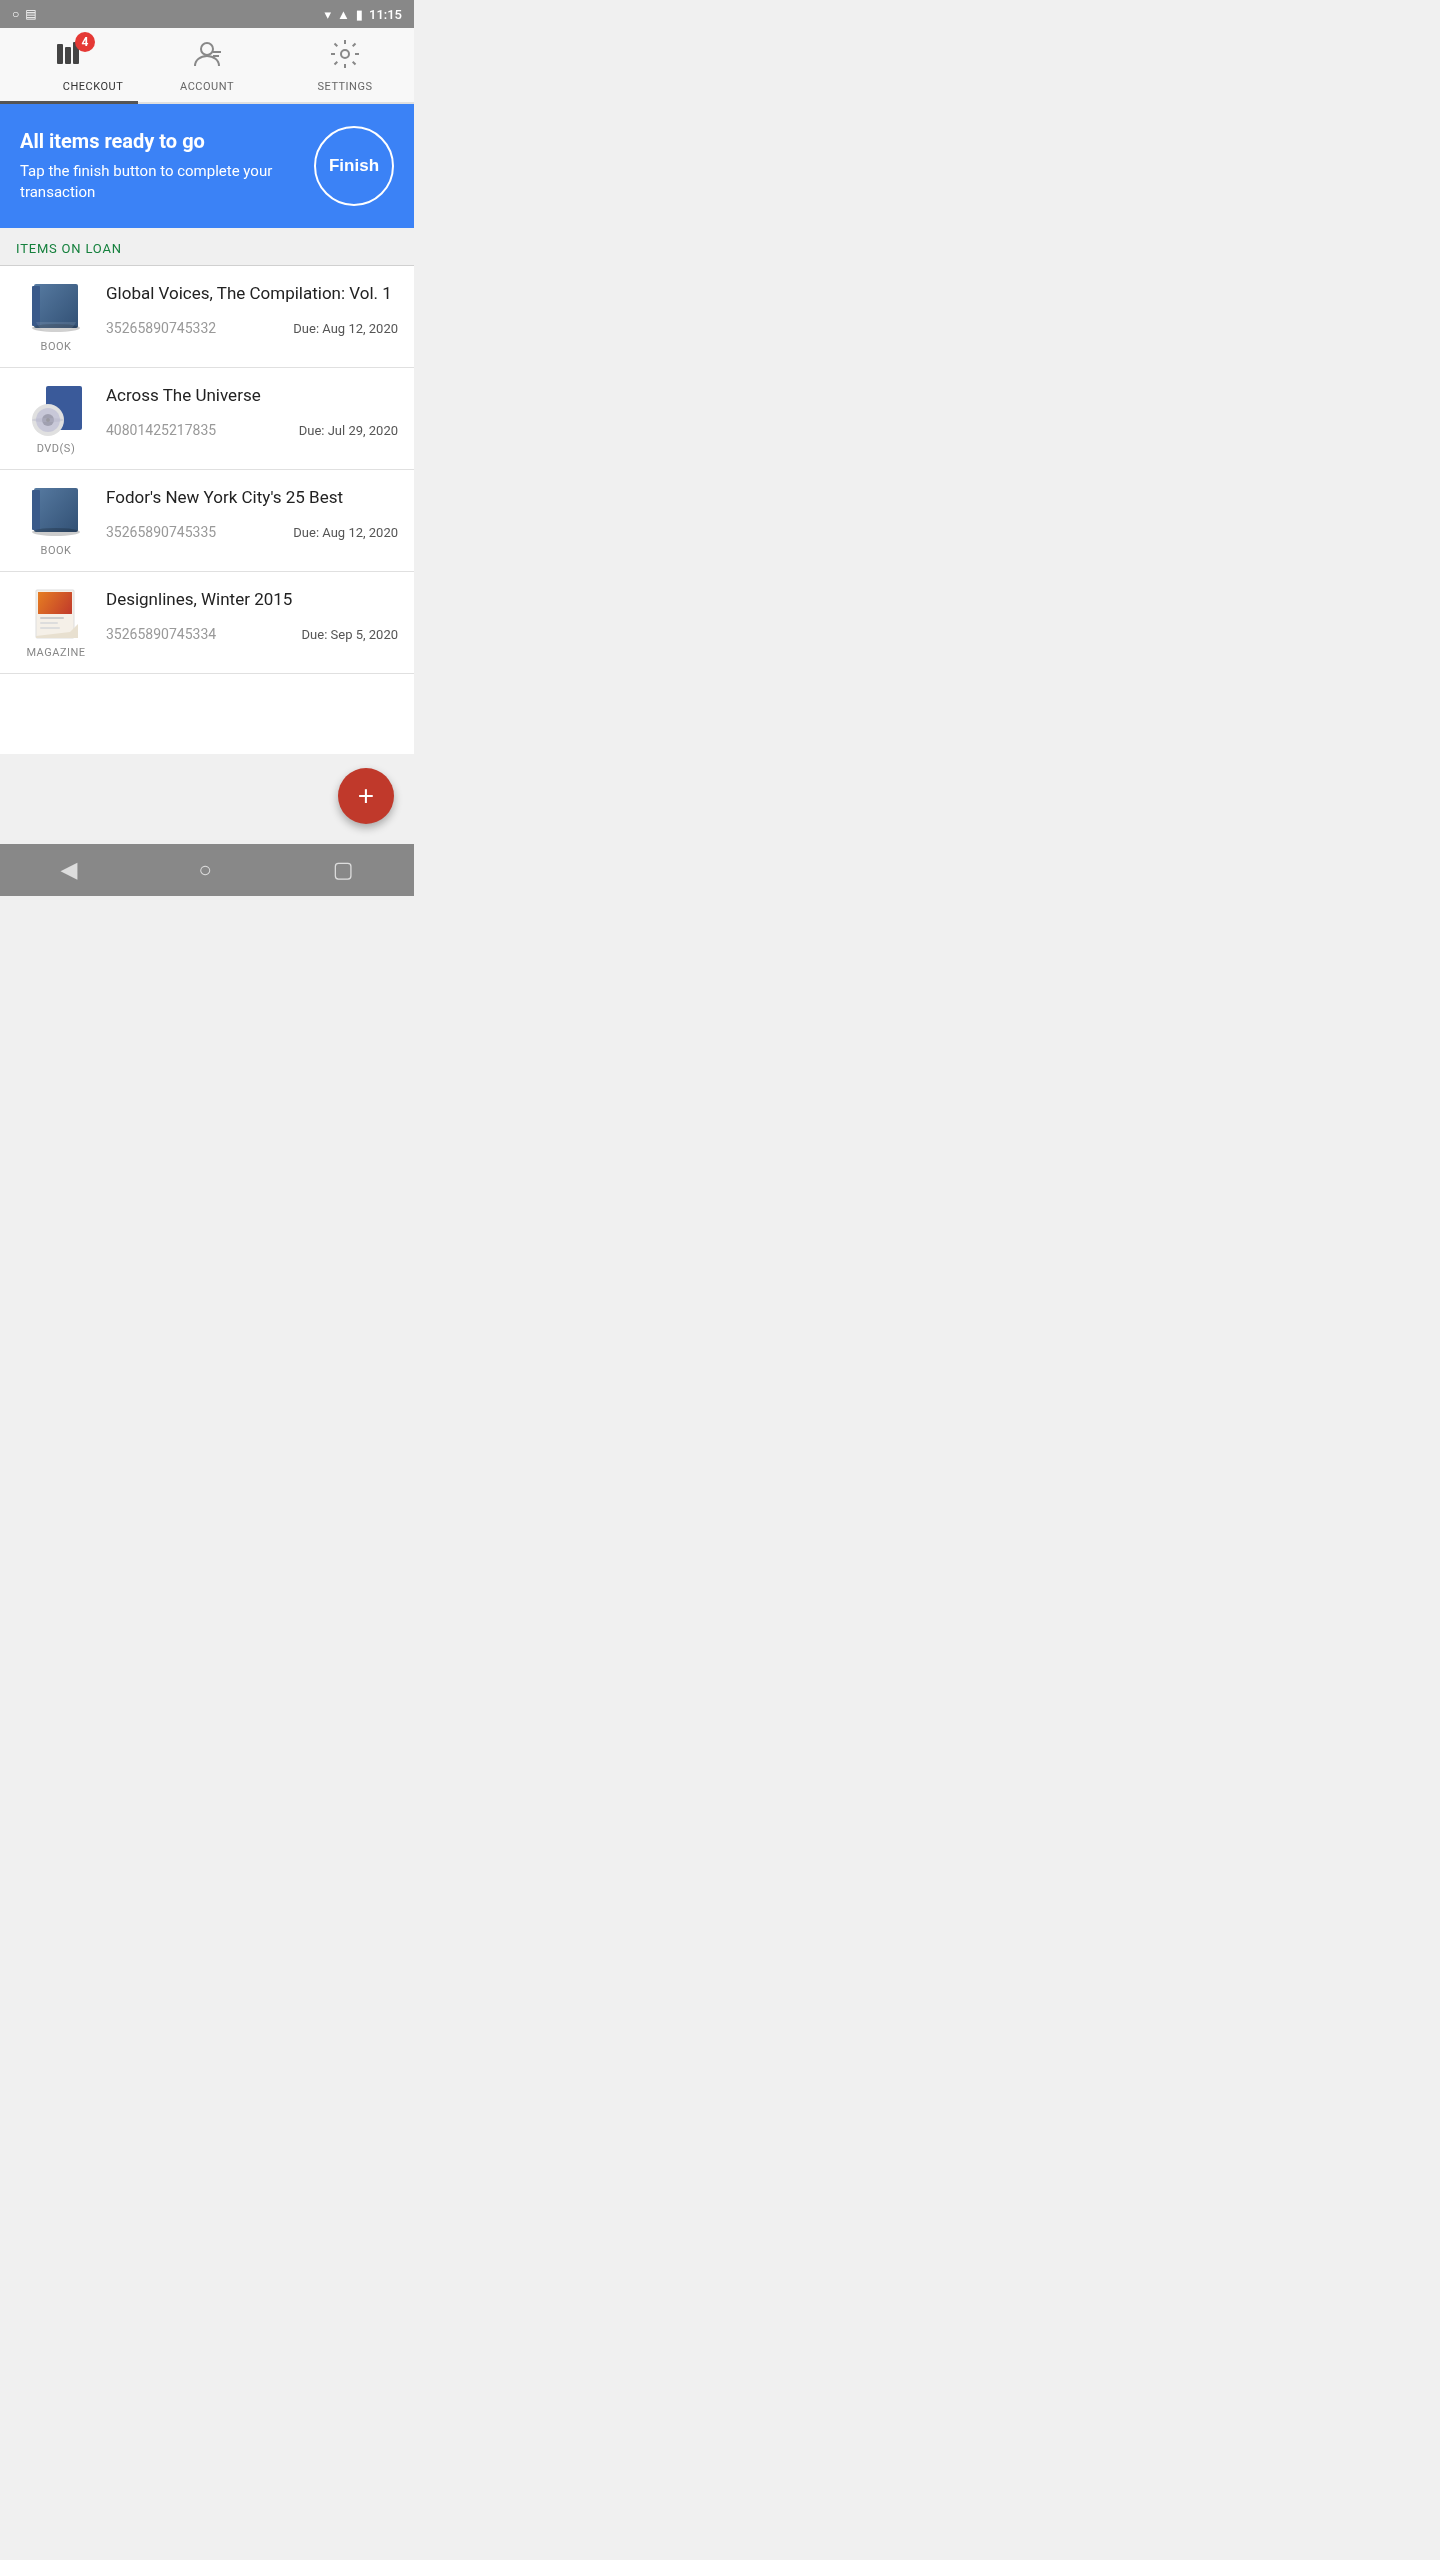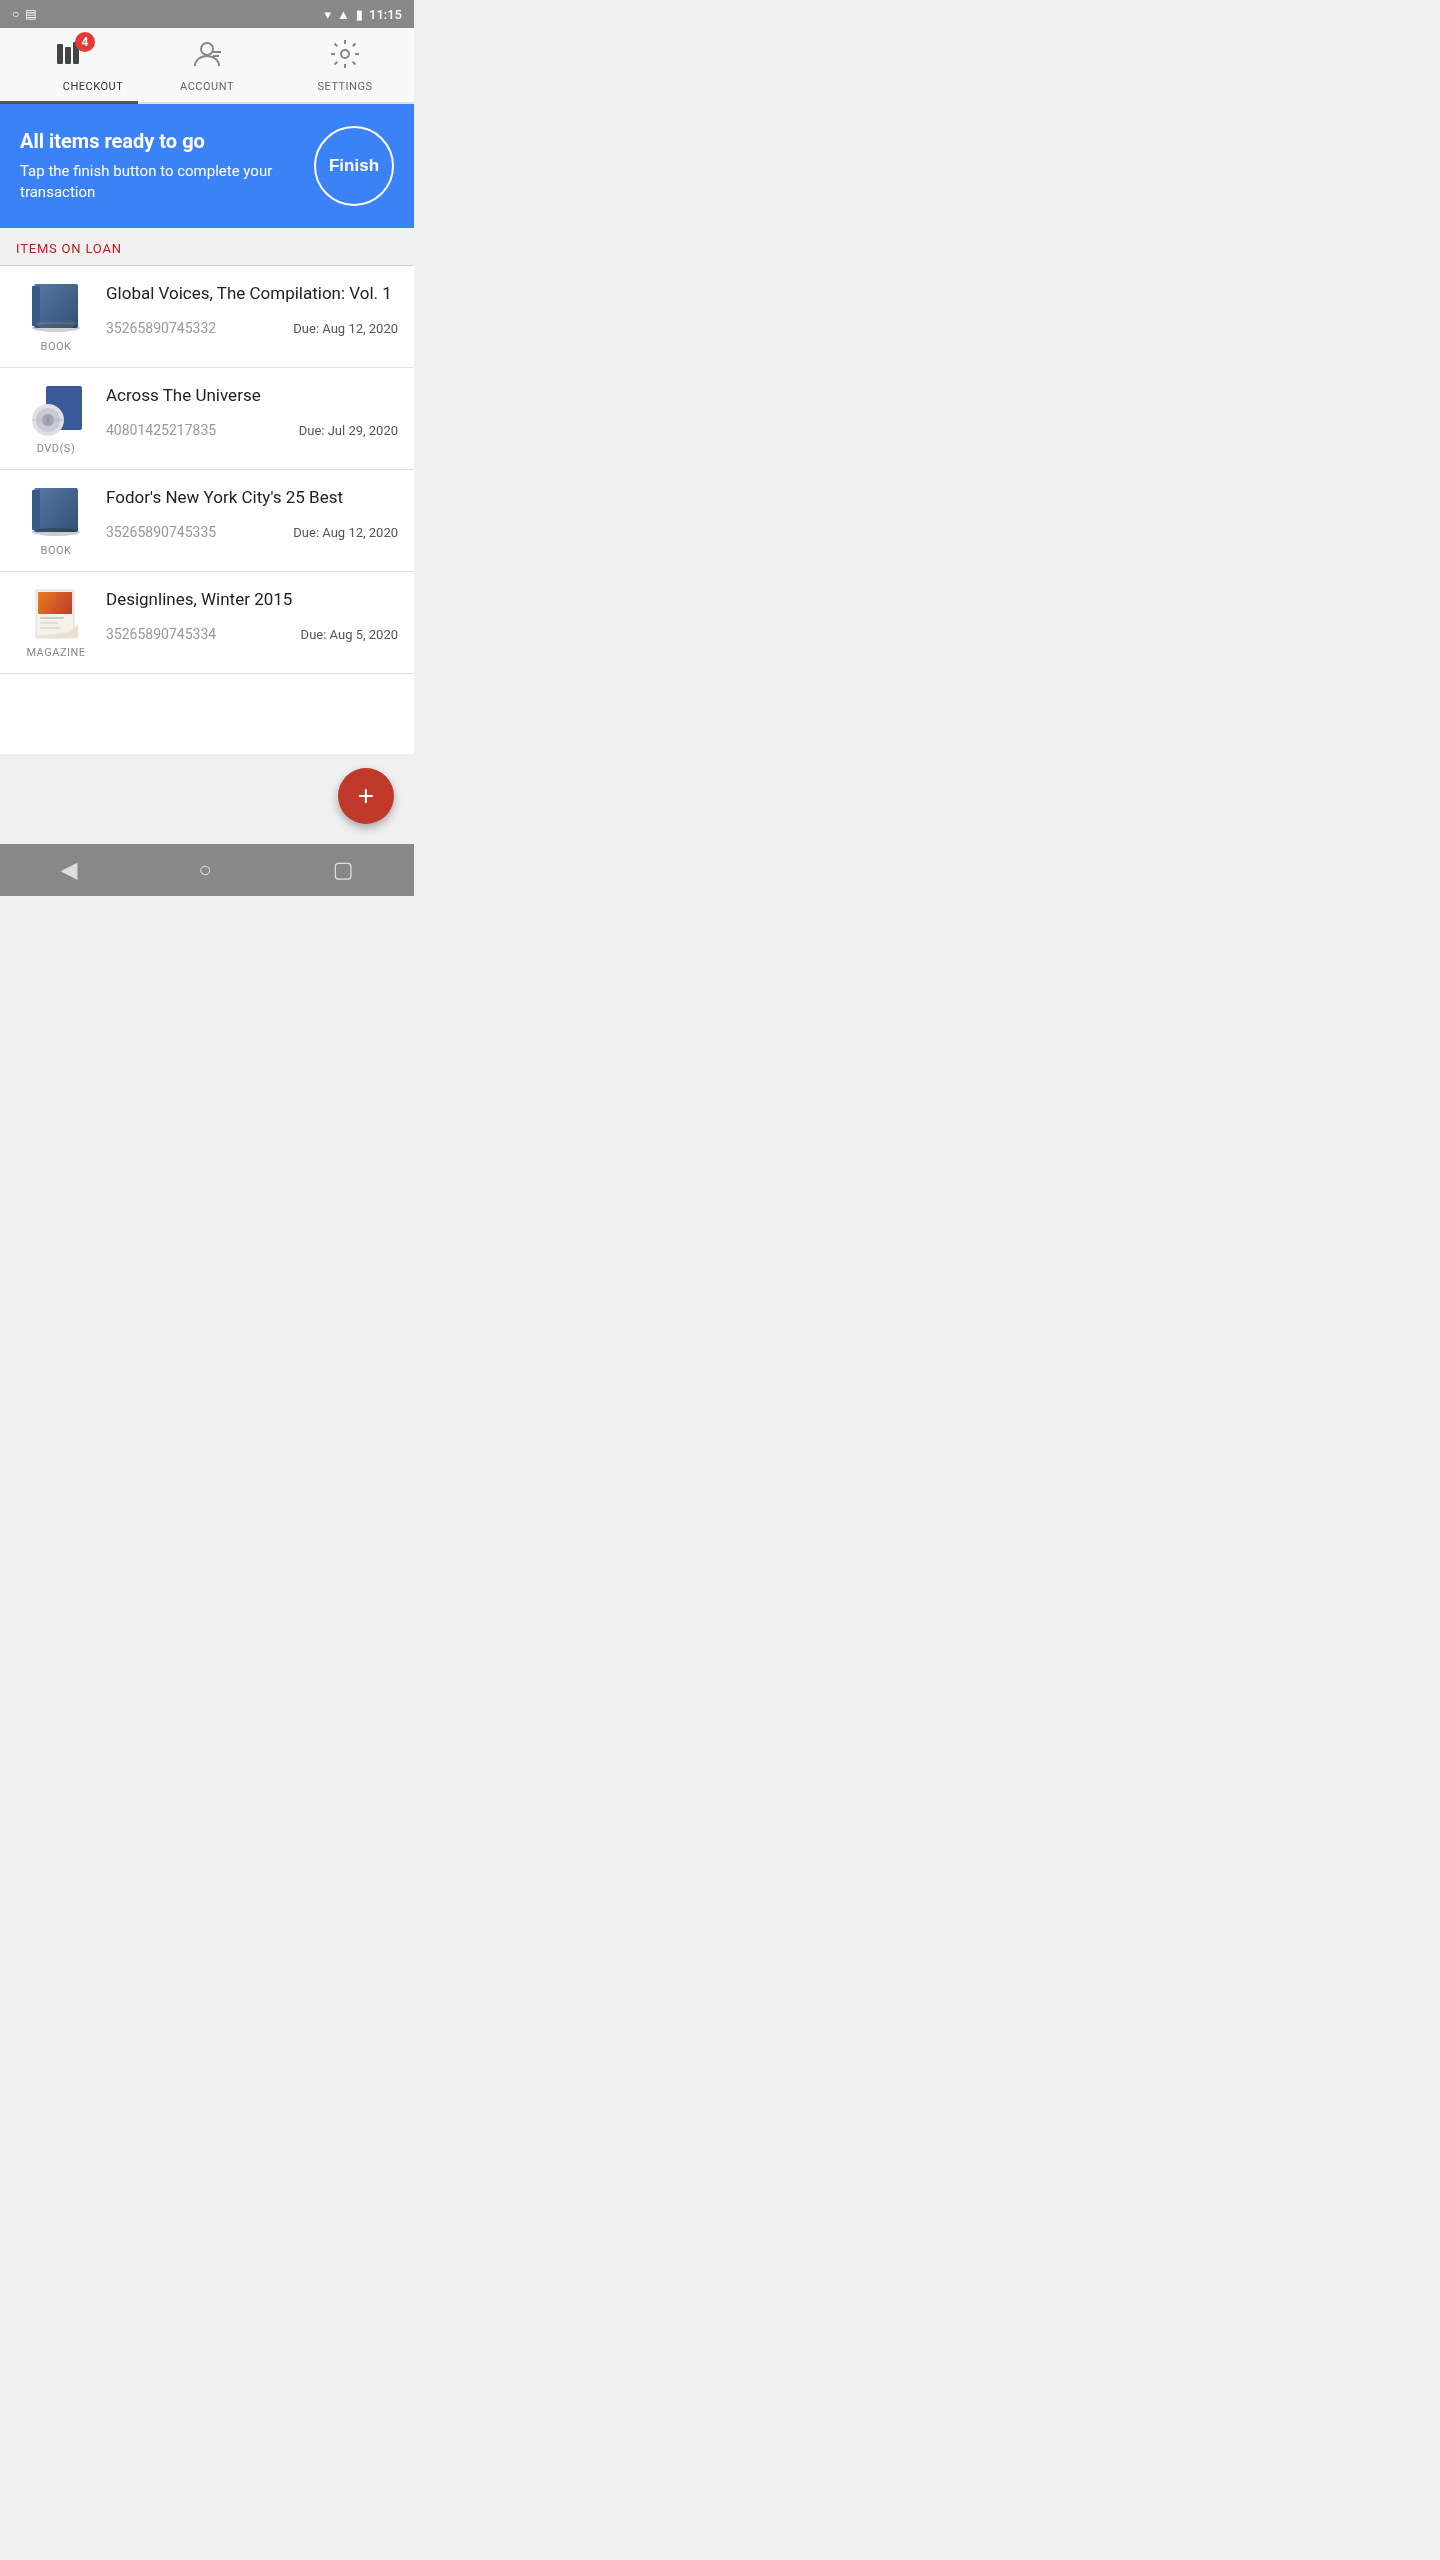--- a/index.html
+++ b/index.html
@@ -138,21 +138,21 @@
     }
 
     
     .section-header {
       background: #f0f0f0;
       padding: 10px 16px 8px;
       border-bottom: 1px solid #d0d0d0;
     }
     .section-header-text {
       font-size: 13px;
-      color: #b91c1c;
+      color: #15803d;
       letter-spacing: 0.8px;
       text-transform: uppercase;
     }
 
     
     .items-list {
       background: white;
       flex: 1;
     }
     .item-row {
@@ -423,21 +423,21 @@
 
           <path d="M44 44 L52 36 L52 50 L10 50 L10 48 Z" fill="#e8e0d0"></path>
         </svg>
       </div>
       <span class="item-type-label">MAGAZINE</span>
     </div>
     <div class="item-details">
       <div class="item-title">Designlines, Winter 2015</div>
       <div class="item-meta">
         <span class="item-barcode">35265890745334</span>
-        <span class="item-due">Due: Aug 5, 2020</span>
+        <span class="item-due">Due: Sep 5, 2020</span>
       </div>
     </div>
   </div>
 
 </div>
 
 <div class="fab-area">
   <button class="fab">+</button>
 </div>
 

